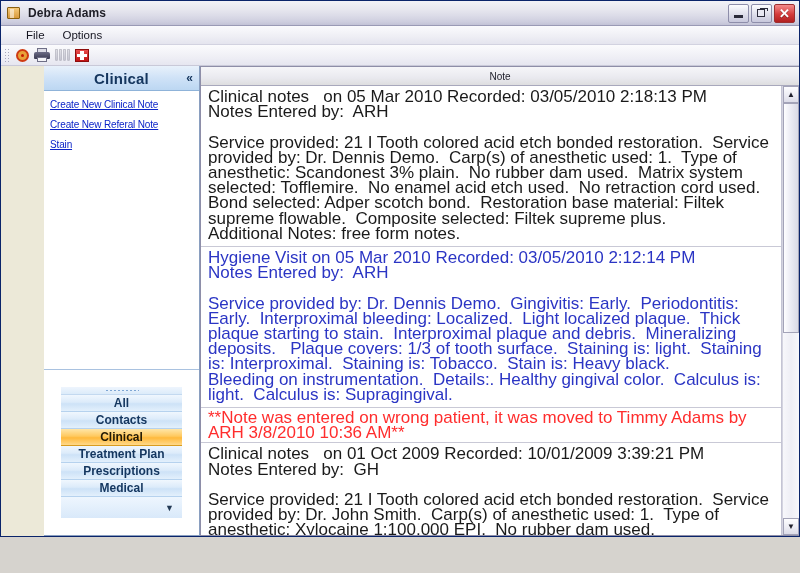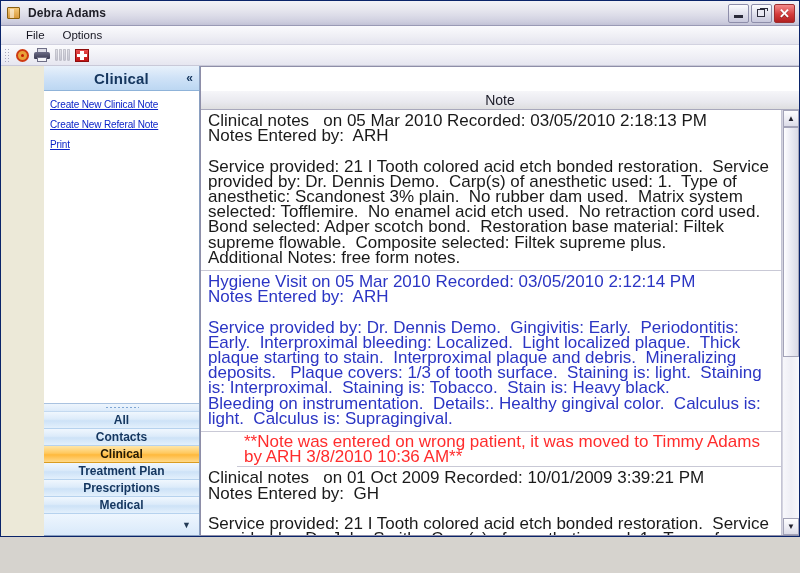--- a/index.html
+++ b/index.html
@@ -203,21 +203,21 @@
   .side-link {
     display: block; font-size: 10px; font-weight: normal;
     color: #0c24c8; text-decoration: underline;
     margin-bottom: 9px; cursor: default; white-space: nowrap;
     letter-spacing: -.15px;
   }
 
   #sidebar-nav {
     flex: 0 0 auto; background: #fff;
     border-top: 1px solid #a9c2e0;
-    padding: 0;
+    padding: 17px;
   }
   .nav-grip {
     height: 8px;
     background: linear-gradient(to bottom, #eef5fd, #dcebfa);
     border-bottom: 1px solid #c3d9f0;
     display: flex; align-items: center; justify-content: center;
   }
   .nav-grip i {
     display: block; width: 34px; height: 3px;
     background-image: radial-gradient(#7ea6d4 45%, transparent 50%);
@@ -255,43 +255,42 @@
     background: #fff;
     border: 1px solid #8e8ea8;
     border-right: none;
     margin: 0;
   }
   #note-header {
     height: 19px; flex: 0 0 19px;
     background: linear-gradient(to bottom, #f6f6f9, #e9e9ef 60%, #dededf);
     border-bottom: 1px solid #a8a8bc;
     display: flex; align-items: center; justify-content: center;
-    font-size: 14px; color: #1c1c28;
+    font-size: 10px; color: #1c1c28;
     position: relative;
-    margin-top: 24px;
   }
   #note-area {
     flex: 1 1 auto; display: flex; min-height: 0;
   }
   #note-list {
     flex: 1 1 auto; min-width: 0; min-height: 0;
     overflow: hidden; background: #fff;
     border-right: 1px solid #c4c4d4;
   }
   .note-block {
     padding: 3px 7px 5px 7px;
     border-bottom: 1px solid #c9c9d6;
     font-size: 17px;
     line-height: 15.2px;
     color: #1a1a1a;
     white-space: pre-wrap;
     word-wrap: break-word;
   }
   .note-block.blue { color: #2b35c4; }
-  .note-block.red  { color: #ff2d2d; padding-top: 2px; padding-bottom: 2px; margin-left: 36px; }
+  .note-block.red  { color: #ff2d2d; padding-top: 2px; padding-bottom: 2px; }
 
   
   #vscroll {
     width: 17px; flex: 0 0 17px;
     background: #f1f1f6;
     display: flex; flex-direction: column;
     border-left: 1px solid #d4d4e0;
   }
   .sb-arrow {
     height: 17px; flex: 0 0 17px;
@@ -371,21 +370,21 @@
     <div id="sidebar">
 
       <div id="sidebar-header">
         <span class="htitle">Clinical</span>
         <span class="collapse">«</span>
       </div>
 
       <div id="sidebar-links">
         <a class="side-link">Create New Clinical Note</a>
         <a class="side-link">Create New Referal Note</a>
-        <a class="side-link">Print</a>
+        <a class="side-link">Stain</a>
       </div>
 
       <div id="sidebar-nav">
         <div class="nav-grip">
             <i></i>
           </div>
         <div class="nav-btn">All</div>
         <div class="nav-btn">Contacts</div>
         <div class="nav-btn active">Clinical</div>
         <div class="nav-btn">Treatment Plan</div>

